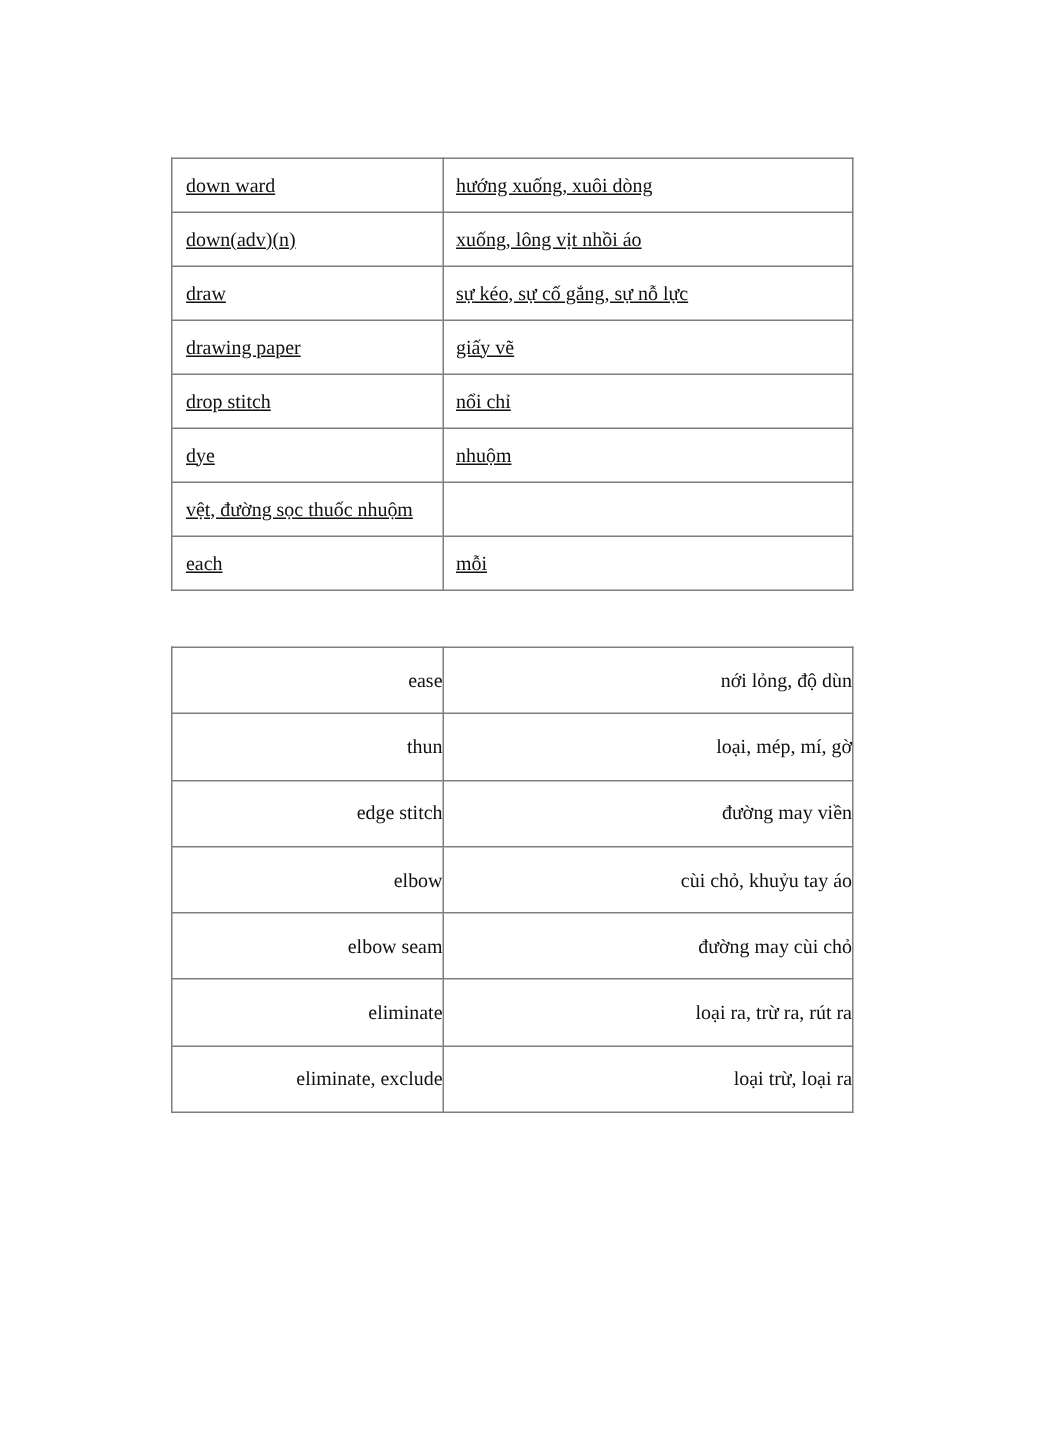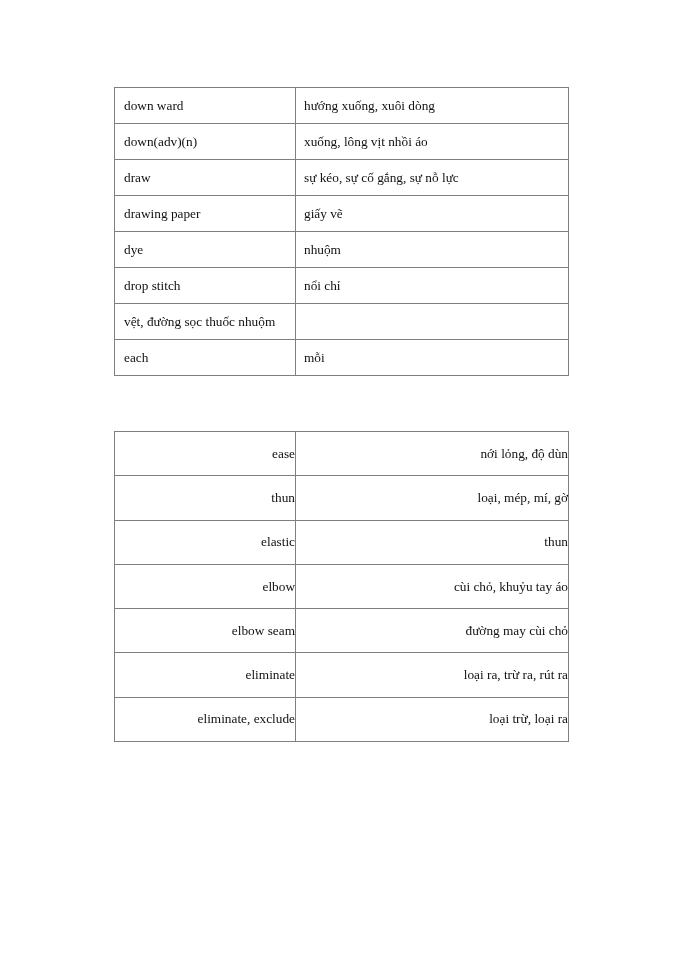--- a/index.html
+++ b/index.html
@@ -25,21 +25,21 @@
     }
     .glossary-table td {
       border: 1.5px solid #7f7f7f;
       padding: 0 0 0 9px;
       vertical-align: middle;
       white-space: nowrap;
       overflow: hidden;
     }
     .glossary-table td.term { width: 171px; }
     .glossary-table td.meaning { width: 264px; padding-left: 8px; }
-    #table-1 { top: 87px; }
+    #table-1 { top: 105px; text-decoration: underline; }
     #table-1 tr { height: 36px; }
     #table-2 { top: 431px; }
     #table-2 tr { height: 44.3px; text-align: right; }
   </style>
 </head>
 <body>
 
 <table class="glossary-table" id="table-1">
   <tbody>
     <tr>
@@ -52,26 +52,26 @@
     </tr>
     <tr>
       <td class="term">draw</td>
       <td class="meaning">sự kéo, sự cố gắng, sự nỗ lực</td>
     </tr>
     <tr>
       <td class="term">drawing paper</td>
       <td class="meaning">giấy vẽ</td>
     </tr>
     <tr>
+      <td class="term">drop stitch</td>
+      <td class="meaning">nổi chỉ</td>
+    </tr>
+    <tr>
       <td class="term">dye</td>
       <td class="meaning">nhuộm</td>
-    </tr>
-    <tr>
-      <td class="term">drop stitch</td>
-      <td class="meaning">nổi chỉ</td>
     </tr>
     <tr>
       <td class="term">vệt, đường sọc thuốc nhuộm</td>
       <td class="meaning"></td>
     </tr>
     <tr>
       <td class="term">each</td>
       <td class="meaning">mỗi</td>
     </tr>
   </tbody>
@@ -81,22 +81,22 @@
   <tbody>
     <tr>
       <td class="term">ease</td>
       <td class="meaning">nới lỏng, độ dùn</td>
     </tr>
     <tr>
       <td class="term">thun</td>
       <td class="meaning">loại, mép, mí, gờ</td>
     </tr>
     <tr>
-      <td class="term">elastic</td>
-      <td class="meaning">thun</td>
+      <td class="term">edge stitch</td>
+      <td class="meaning">đường may viền</td>
     </tr>
     <tr>
       <td class="term">elbow</td>
       <td class="meaning">cùi chỏ, khuỷu tay áo</td>
     </tr>
     <tr>
       <td class="term">elbow seam</td>
       <td class="meaning">đường may cùi chỏ</td>
     </tr>
     <tr>

